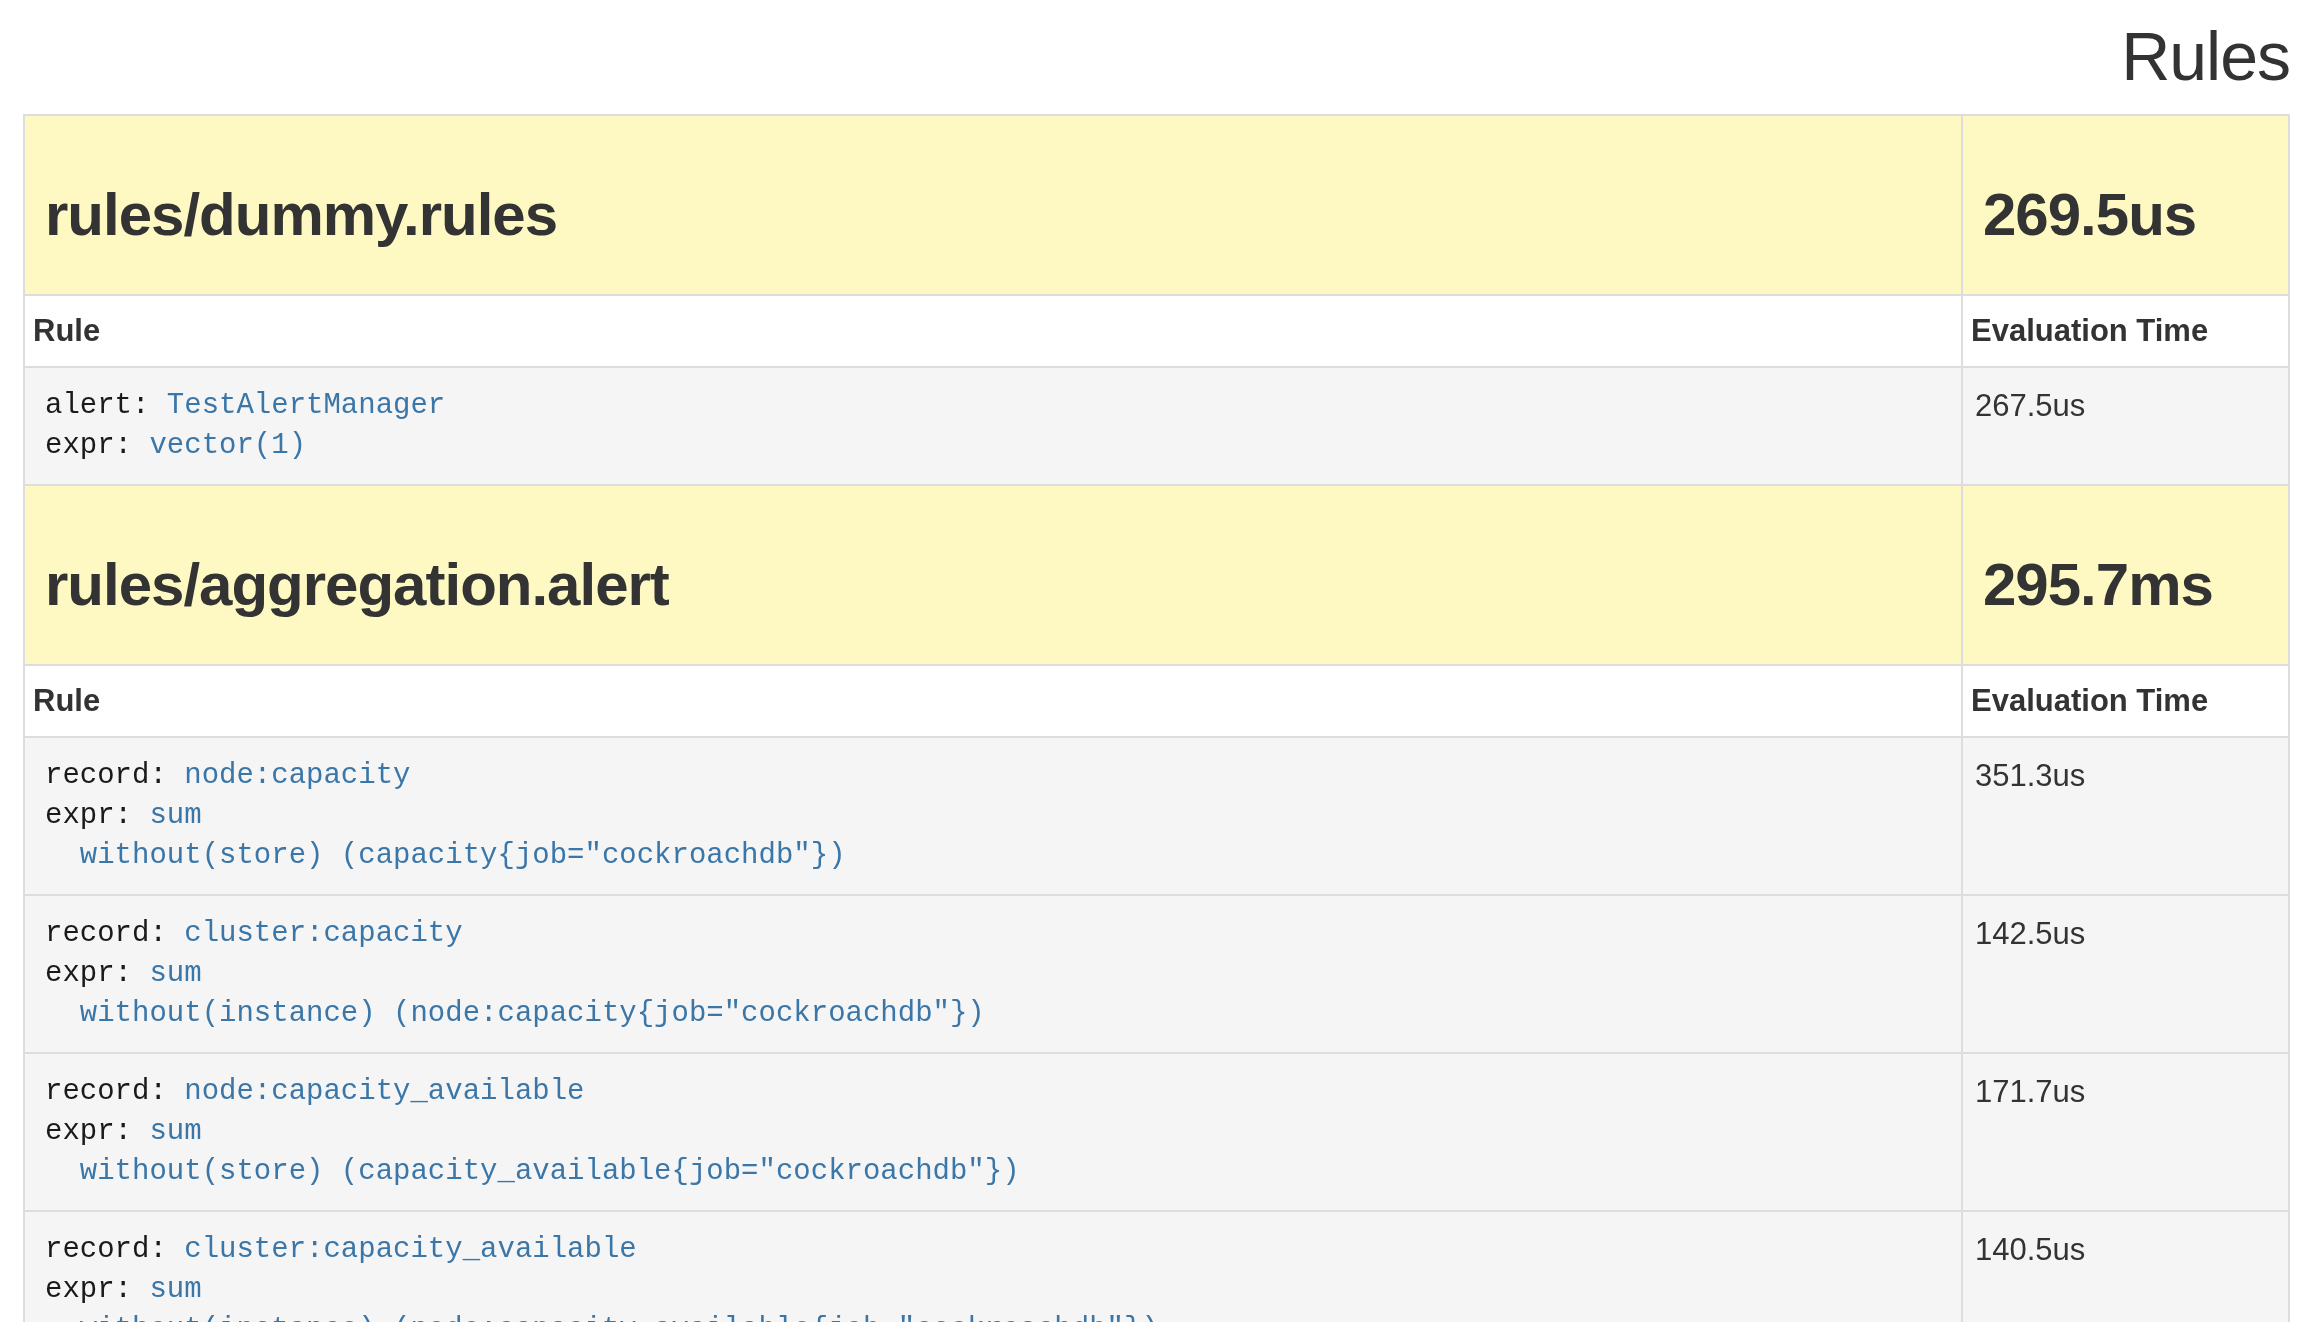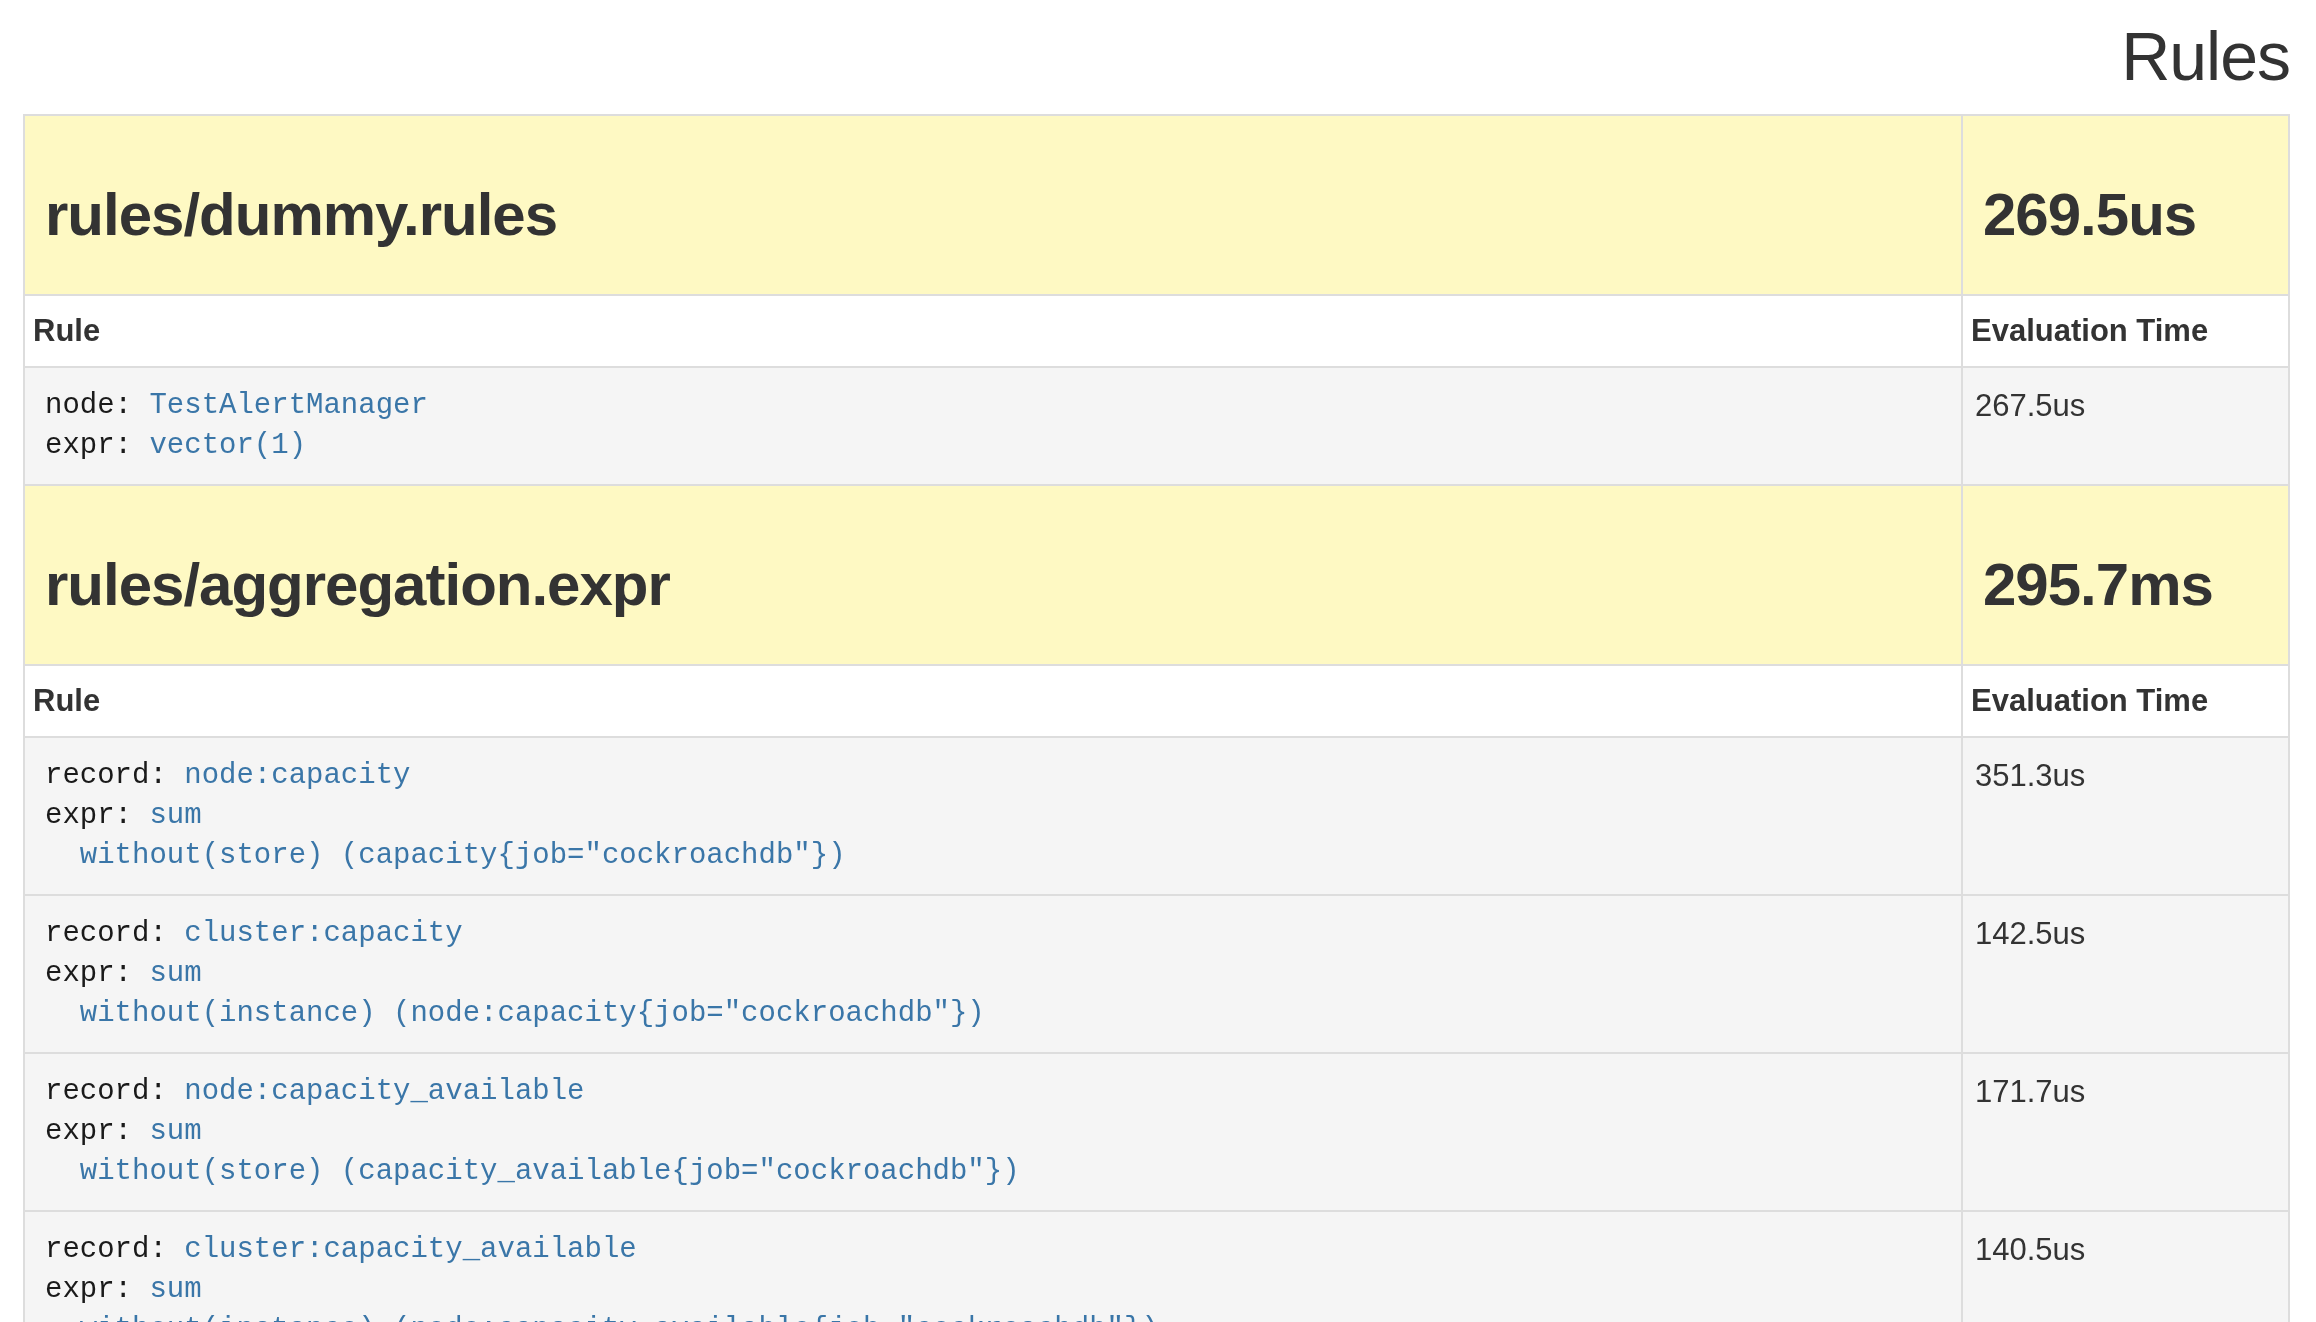--- a/index.html
+++ b/index.html
@@ -68,28 +68,28 @@
         <td class="group-time-cell">
           <div class="group-heading">269.5us</div>
         </td>
       </tr>
       <tr class="header-row">
         <th>Rule</th>
         <th>Evaluation Time</th>
       </tr>
       <tr class="rule-row">
         <td class="rule-cell">
-          <div class="rule-code"><span class="code-key">node: </span><a class="code-link">TestAlertManager</a>
+          <div class="rule-code"><span class="code-key">alert: </span><a class="code-link">TestAlertManager</a>
 <span class="code-key">expr: </span><a class="code-link">vector(1)</a></div>
         </td>
         <td class="eval-cell">267.5us</td>
       </tr>
       <tr class="group-row">
         <td class="group-name-cell">
-          <div class="group-heading">rules/aggregation.expr</div>
+          <div class="group-heading">rules/aggregation.alert</div>
         </td>
         <td class="group-time-cell">
           <div class="group-heading">295.7ms</div>
         </td>
       </tr>
       <tr class="header-row">
         <th>Rule</th>
         <th>Evaluation Time</th>
       </tr>
       <tr class="rule-row">

